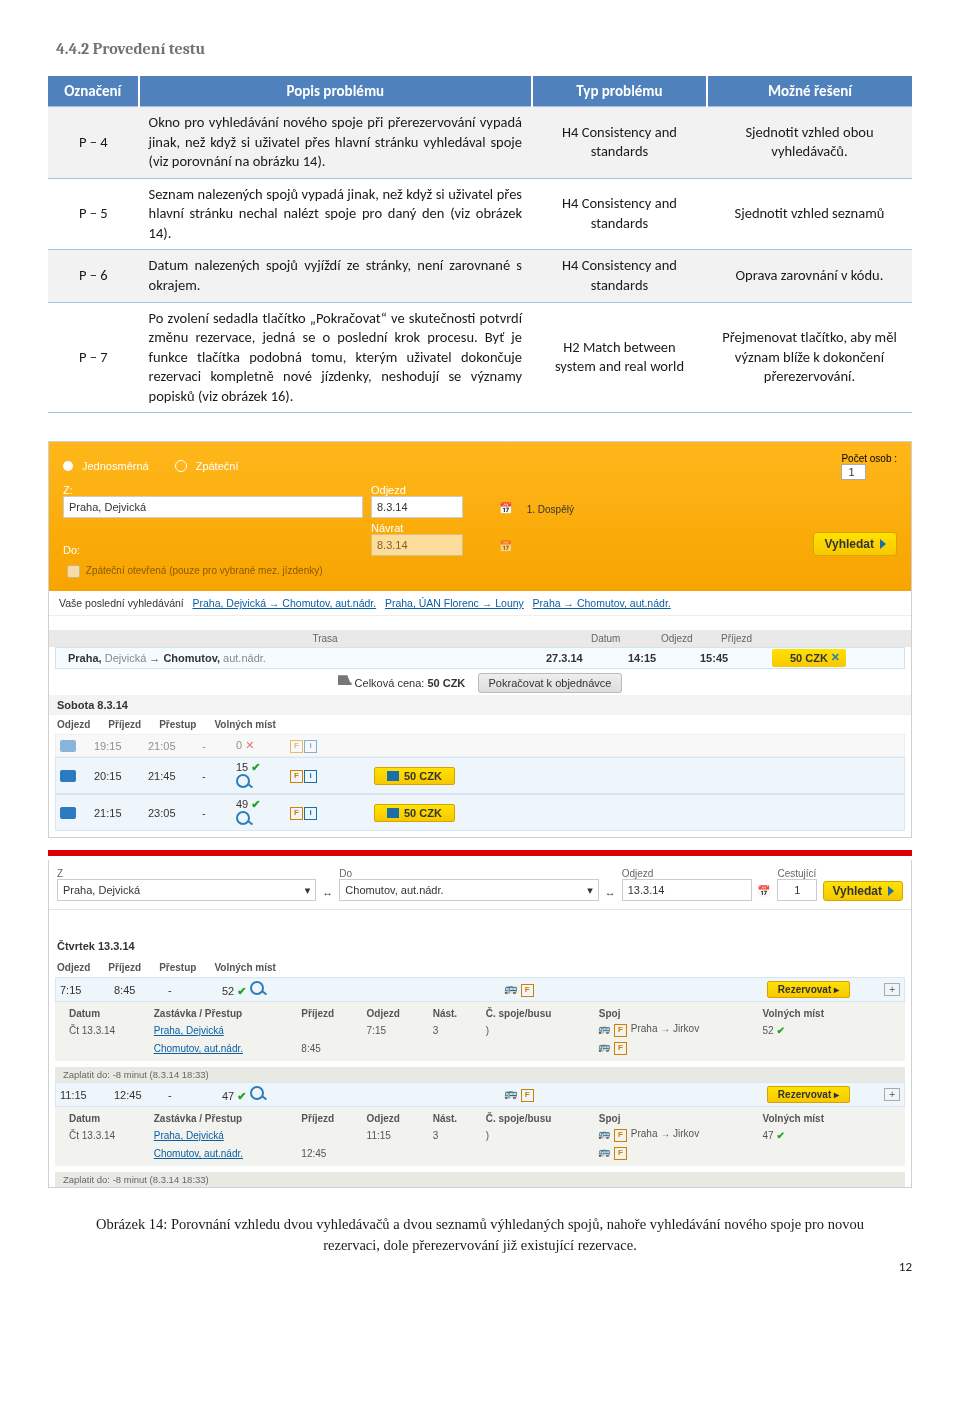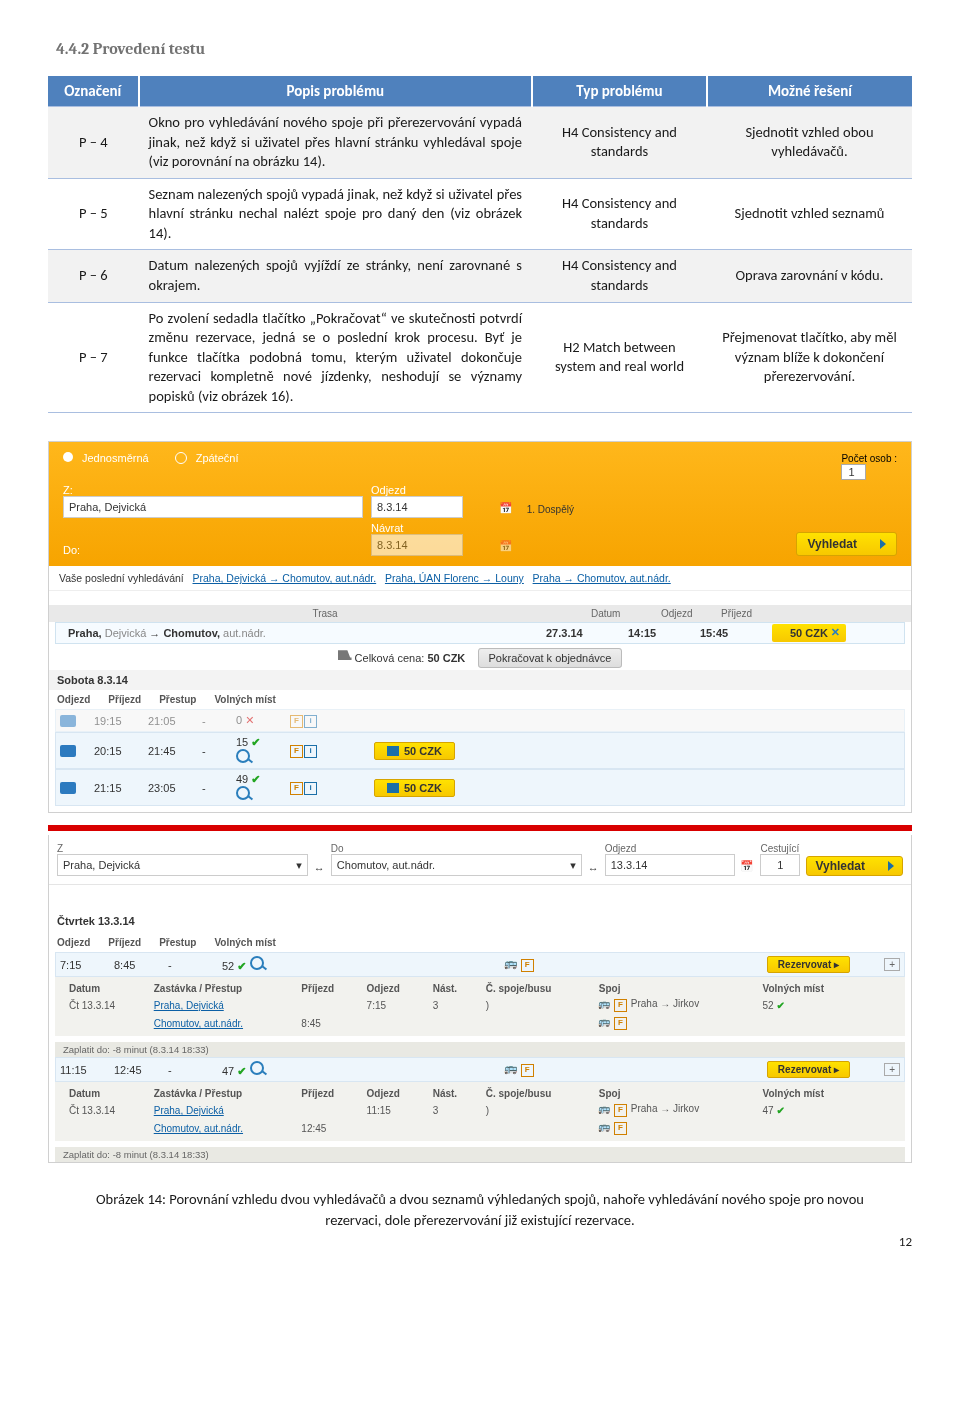--- a/index.html
+++ b/index.html
@@ -56,37 +56,37 @@
     background: #fff;
     font-family: Arial, sans-serif;
     font-size: 11px;
     color: #333;
   }
   .orange-box {
     background: linear-gradient(#ffb71b,#f7a400);
     padding: 10px 14px;
     position: relative;
   }
-  .row { display: flex; gap: 6px; margin-bottom: 4px; }
+  .row { display: flex; align-items: center; gap: 6px; margin-bottom: 4px; }
   .lblw { color: #fff; font-size: 11px; }
   .radio-dot { width:10px; height:10px; border-radius:50%; background:#fff; display:inline-block; margin-right:3px;}
   .txtbox {
     background: #fff; border:1px solid #ccc; height:18px; padding:1px 5px; display:flex; align-items:center;
     font-size:11px; color:#333;
   }
   .dateline { display:flex; align-items:flex-end; gap:8px; }
   .col-left { width: 300px; }
   .col-mid  { width: 120px; }
   .persons  { margin-left: 20px; display:inline-block; }
   .select-mini { background:#fff; border:1px solid #aaa; padding:1px 10px 1px 6px; font-size:11px; display:inline-block;}
   .btn-yellow {
     background: linear-gradient(#ffe200,#f7c800);
     border:1px solid #d6a400; border-radius:3px;
     padding:4px 10px; font-size:12px; font-weight:bold; color:#333;
-    display:inline-flex; align-items:center; gap:23px;
+    display:inline-flex; align-items:center; gap:6px;
   }
   .btn-yellow .tri { width:0; height:0; border-left:6px solid #1b6fa8; border-top:5px solid transparent; border-bottom:5px solid transparent;}
   .link { color:#0b5fa5; text-decoration:underline; }
   .hist-bar { padding:6px 10px; font-size:10.5px; color:#333; border-bottom:1px solid #eee;}
   .route-head { display:flex; background:#e9e9e9; color:#666; font-size:10px; padding:3px 10px; }
   .route-row { display:flex; align-items:center; background:#f6fbff; border:1px solid #d0e3f0; margin:0 6px; padding:4px 6px;}
   .route-row .cell { padding:0 6px; }
   .bold { font-weight:bold; }
   .pill-yellow { background: linear-gradient(#ffe200,#f7c800); color:#333; font-weight:bold; border-radius:2px; padding:3px 18px; font-size:11px; position:relative;}
   .pill-yellow .x { position:absolute; right:6px; top:2px; color:#2a7ebc; font-weight:bold; }
@@ -104,20 +104,21 @@
   .letter { display:inline-block; width:11px; height:11px; border:1px solid #888; text-align:center; line-height:10px; font-size:8px; font-weight:bold; margin-right:1px;}
   .letter.F{color:#d08000;border-color:#d08000;}
   .letter.i{color:#1b6fa8;border-color:#1b6fa8;}
   .red-sep { height:6px; background:#d80000; margin:12px 0 4px 0;}
 
   .caption {
     text-align: center;
     font-size: 14.5px;
     margin: 26px 40px 0 40px;
     line-height: 1.45;
+    font-family: Liberation Serif, serif;
   }
   .pagenum {
     position: absolute;
     bottom: 12px;
     right: 48px;
     font-size: 13px;
   }
   .reserve-btn { background:linear-gradient(#ffe200,#f7c800); border:1px solid #d6a400; border-radius:2px; padding:2px 10px; font-size:10px; font-weight:bold;}
   .plus { border:1px solid #aaa; padding:0 4px; font-size:10px; color:#666;}
   .detail { background:#f2f2ee; padding:4px 8px; margin:0 6px 6px 6px; font-size:10px; color:#555;}
@@ -201,20 +202,24 @@
         <div class="lblw">Návrat</div>
         <div class="txtbox" style="width:80px;opacity:.6">8.3.14</div>
       </div>
       <span style="margin:0 6px 3px 0;color:#1b6fa8;opacity:.5">📅</span>
       <div style="flex:1"></div>
       <span class="btn-yellow">
         <span>Vyhledat</span>
         <span class="tri"></span>
       </span>
     </div>
+    <div style="margin-top:6px;font-size:10px;color:#8a5a00;">
+      <input type="checkbox" disabled="" style="vertical-align: middle;">
+      <span>Zpáteční otevřená (pouze pro vybrané mez. jízdenky)</span>
+    </div>
   </div>
 
   <div class="hist-bar">
     <span>Vaše poslední vyhledávání</span>&nbsp;&nbsp;
     <span class="link">Praha, Dejvická → Chomutov, aut.nádr.</span>&nbsp;&nbsp;
     <span class="link">Praha, ÚAN Florenc → Louny</span>&nbsp;&nbsp;
     <span class="link">Praha → Chomutov, aut.nádr.</span>
   </div>
 
   <div style="height:14px"></div>

